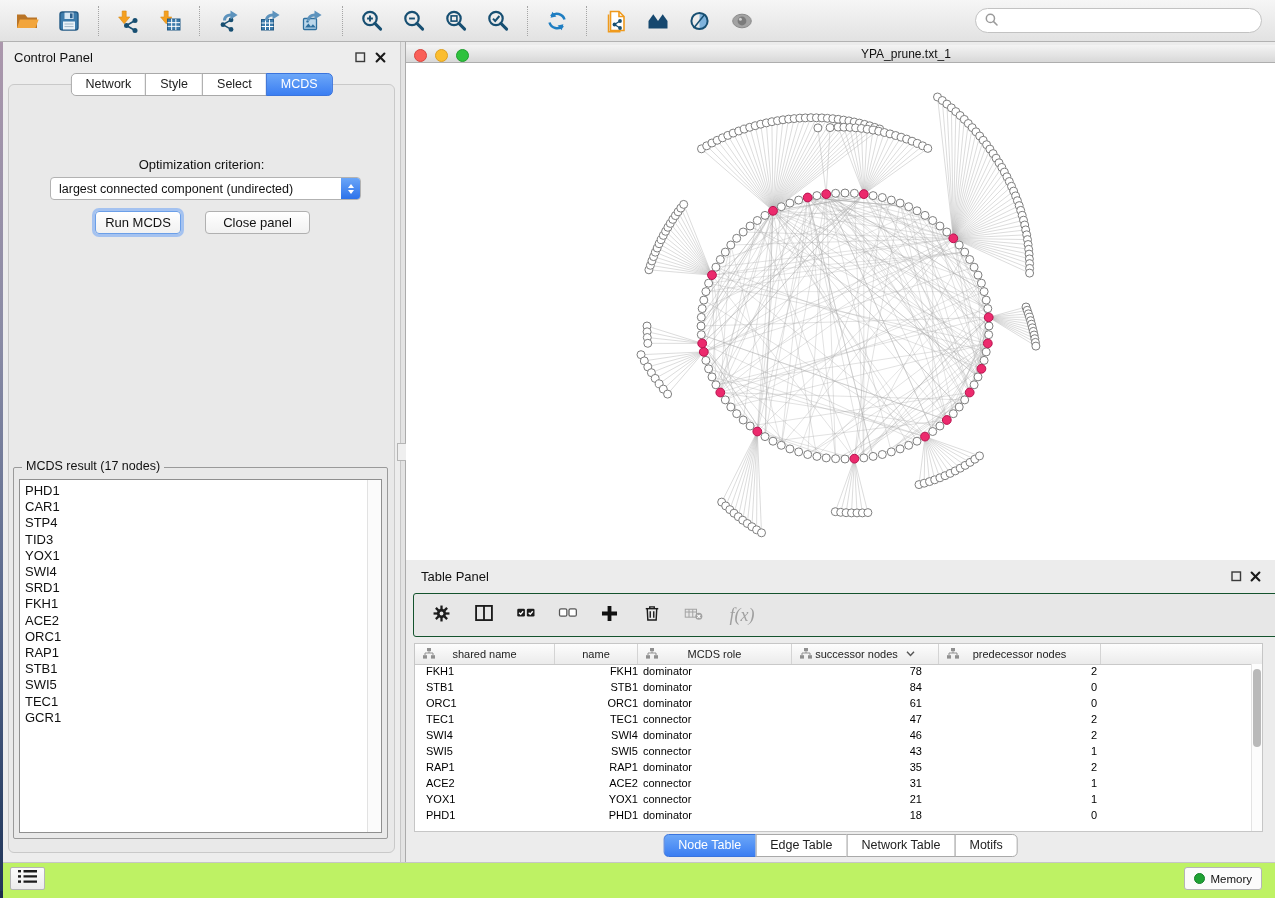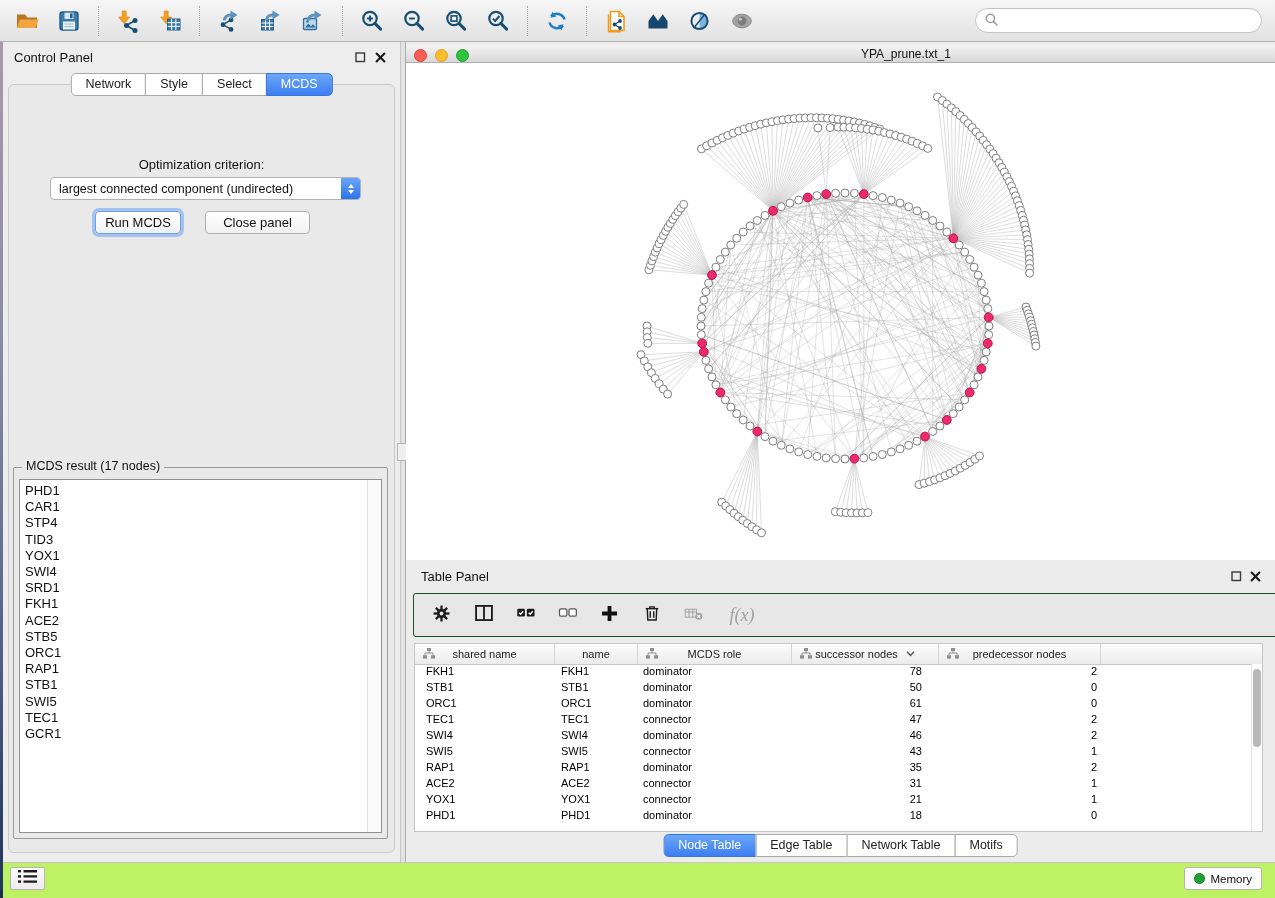--- a/index.html
+++ b/index.html
@@ -80,21 +80,21 @@
   .tp-toolbar{position:absolute;left:7px;top:30px;width:974px;height:44px;background:#e7e7e7;border:1px solid #14532d;
               border-radius:3px;display:flex;align-items:center;padding-left:17px;gap:21px;box-sizing:border-box;}
   .tp-tool{width:21px;height:24px;display:flex;align-items:center;justify-content:center;cursor:default;}
   .fx-label{font-family:"Liberation Serif","DejaVu Serif",serif;font-style:italic;font-size:18px;color:#9f9f9f;}
   .tp-table{position:absolute;left:8px;top:80px;width:849px;height:189px;background:#fff;border:1px solid #c6c6c6;box-sizing:border-box;}
   .thead{display:flex;height:20px;background:linear-gradient(#fdfdfd,#ebebeb);border-bottom:1px solid #c9c9c9;}
   .th{position:relative;display:flex;align-items:center;justify-content:center;font-size:11px;color:#222;
       border-right:1px solid #d4d4d4;box-sizing:border-box;cursor:default;}
   .th .attr-ic{position:absolute;left:8px;top:4px;}
   .th .chev{margin-left:8px;display:inline-flex;}
-  .c1{width:140px;} .c2{width:83px;} .c3{width:154px;} .c4{width:147px;} .c5{width:162px;} .cfill{flex:1;border-right:none;}
+  .c1{width:140px;} .c2{width:83px;text-align:right;} .c3{width:154px;} .c4{width:147px;} .c5{width:162px;} .cfill{flex:1;border-right:none;}
   .trow{display:flex;height:16px;font-size:11px;color:#000;}
   .trow>div{box-sizing:border-box;white-space:nowrap;overflow:hidden;}
   .trow .c1{padding-left:11px;} .trow .c2{padding-left:6px;} .trow .c3{padding-left:5px;}
   .trow .c4{text-align:right;padding-right:17px;} .trow .c5{text-align:right;padding-right:4px;}
   .tbl-scroll{position:absolute;top:20px;right:0;bottom:0;width:10px;background:#fcfcfc;border-left:1px solid #e3e3e3;}
   .tbl-thumb{position:absolute;left:1px;right:1px;top:5px;height:78px;background:#b9b9b9;border-radius:5px;}
   .tp-tabs{top:271px;}
 
   
   .status-bar{left:3px;top:862px;width:1272px;height:36px;background:#bef264;border-top:1px solid #c6c6c6;box-sizing:border-box;}
@@ -334,21 +334,20 @@
             <div style="height:3px"></div>
             <div class="item">PHD1</div>
             <div class="item">CAR1</div>
             <div class="item">STP4</div>
             <div class="item">TID3</div>
             <div class="item">YOX1</div>
             <div class="item">SWI4</div>
             <div class="item">SRD1</div>
             <div class="item">FKH1</div>
             <div class="item">ACE2</div>
-            <div class="item">STB5</div>
             <div class="item">ORC1</div>
             <div class="item">RAP1</div>
             <div class="item">STB1</div>
             <div class="item">SWI5</div>
             <div class="item">TEC1</div>
             <div class="item">GCR1</div>
           </div>
         <div class="mcds-scroll" style="top:12px;right:6px;bottom:6px;"></div>
       </div>
     </div>
@@ -1182,21 +1181,21 @@
               <div class="c1">FKH1</div>
               <div class="c2">FKH1</div>
               <div class="c3">dominator</div>
               <div class="c4">78</div>
               <div class="c5">2</div>
             </div>
             <div class="trow">
               <div class="c1">STB1</div>
               <div class="c2">STB1</div>
               <div class="c3">dominator</div>
-              <div class="c4">50</div>
+              <div class="c4">84</div>
               <div class="c5">0</div>
             </div>
             <div class="trow">
               <div class="c1">ORC1</div>
               <div class="c2">ORC1</div>
               <div class="c3">dominator</div>
               <div class="c4">61</div>
               <div class="c5">0</div>
             </div>
             <div class="trow">

